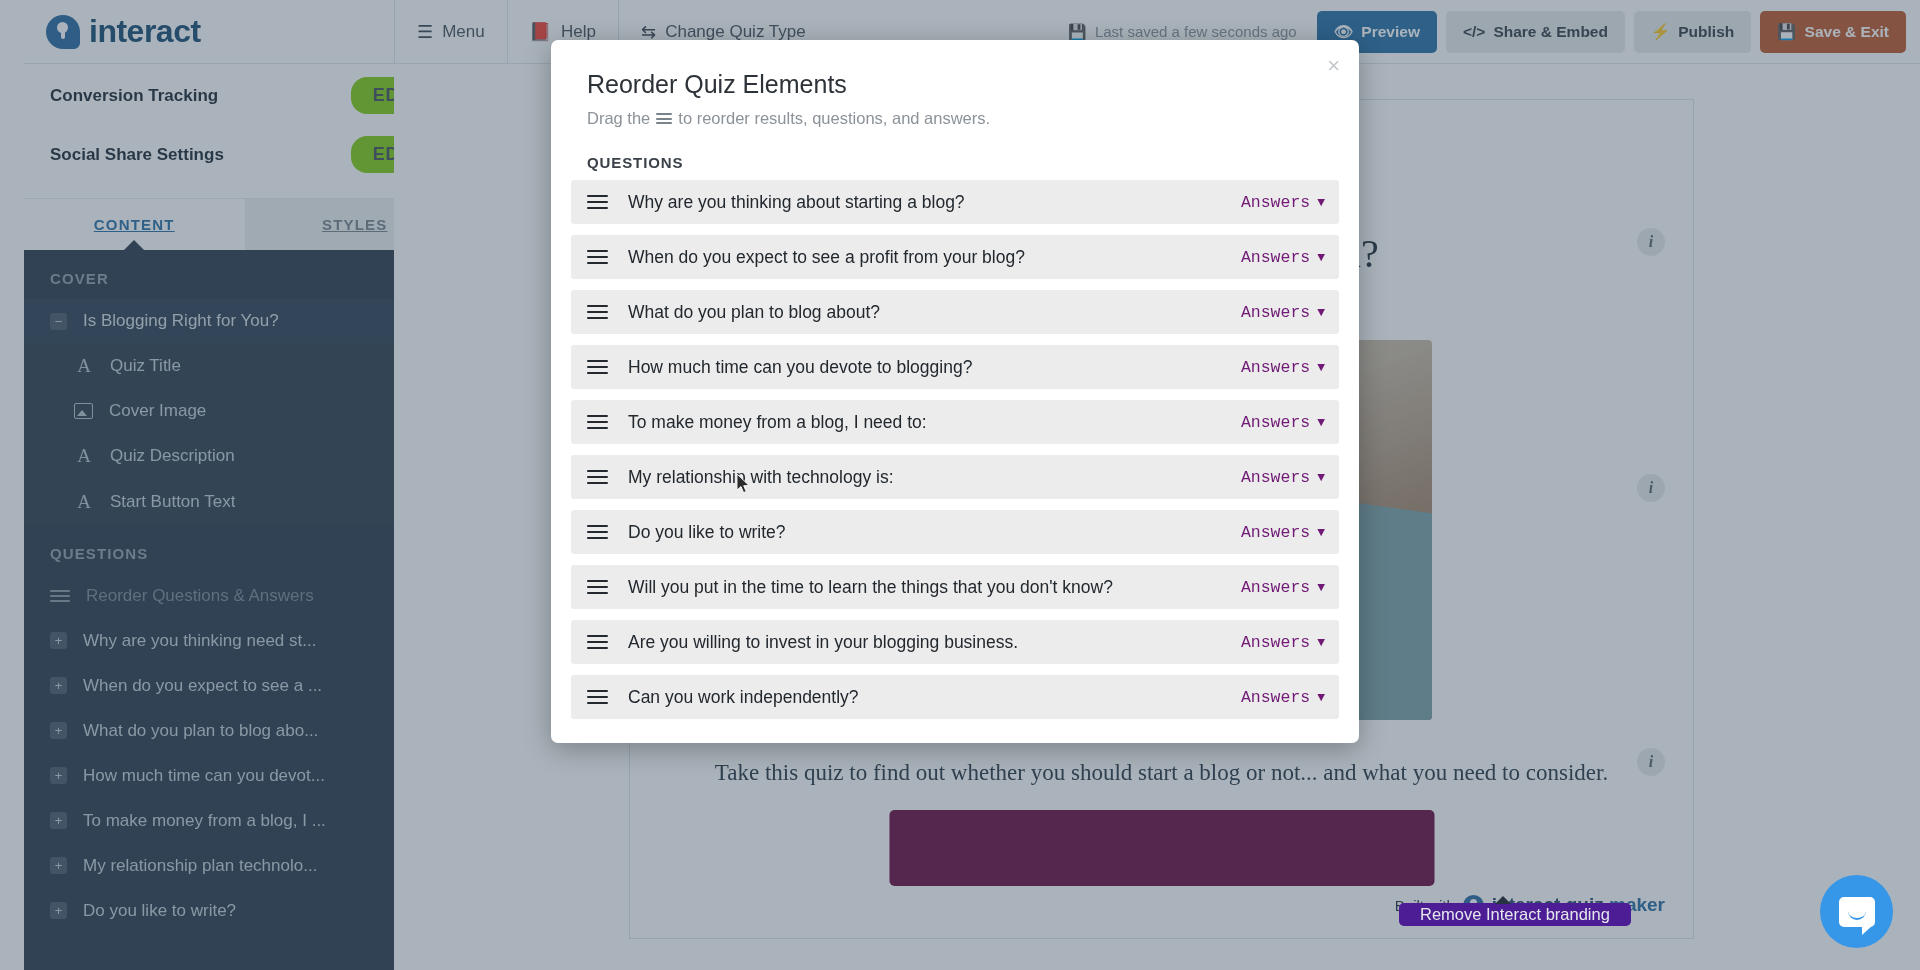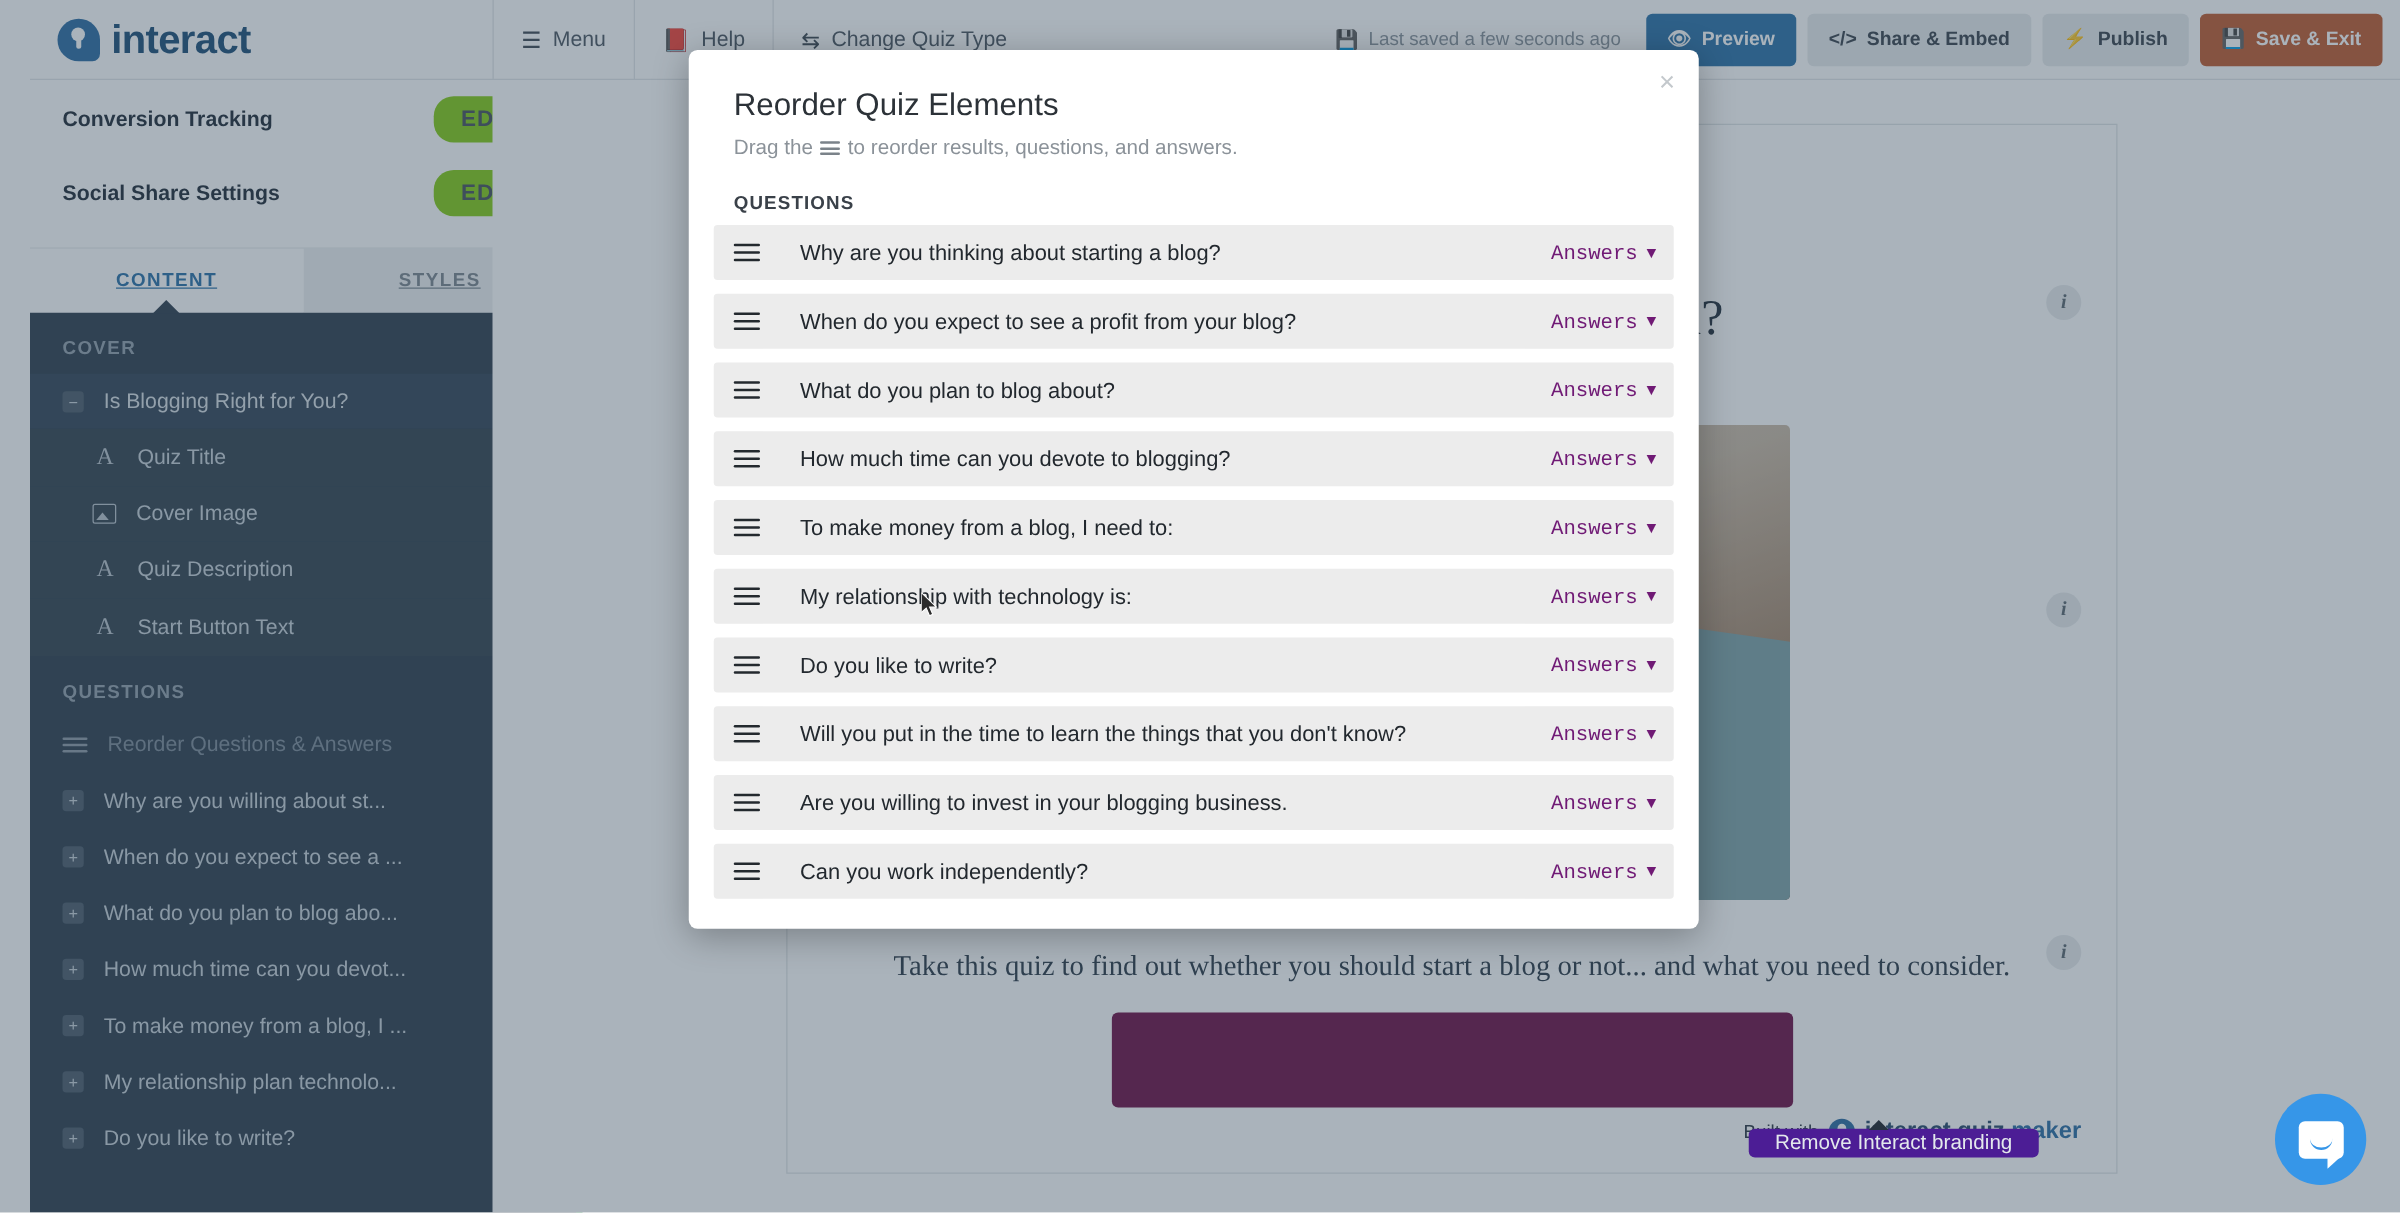--- a/index.html
+++ b/index.html
@@ -54,21 +54,21 @@
   }
   .btn-preview { background: #2a71a8; color: #fff; }
   .btn-share { background: #e7eaec; color: #39434d; }
   .btn-publish { background: #e7eaec; color: #39434d; }
   .btn-save { background: #c05a2e; color: #fff; }
   .btn-row { display: flex; align-items: center; gap: 9px; padding-right: 14px; }
 
   
   .sidebar {
     position: absolute; top: 64px; left: 0; width: 442px; bottom: 0;
-    background: #ffffff; border-right: 5px solid #15803d;
+    background: #ffffff; border-right: 1px solid #15803d;
     display: flex; flex-direction: column;
   }
   .settings-rows { background:#fff; padding: 2px 0 14px 0; }
   .set-row {
     display: flex; align-items: center; justify-content: space-between;
     padding: 11px 26px;
   }
   .set-row .lbl { font-size: 17px; font-weight: bold; color: #1f2a36; }
   .edit-pill {
     background: #84cc16; color: #46515c; font-size: 18px; font-weight: bold;
@@ -193,21 +193,21 @@
     display: flex; align-items: center; gap: 6px;
   }
   .mini-hamb { display:inline-flex; flex-direction:column; gap:2.5px; width:16px; vertical-align: middle;}
   .mini-hamb i { height:2px; background:#7b838a; display:block; border-radius:1px;}
   .modal-sec {
     padding: 26px 36px 9px 36px; font-size: 15px; font-weight: bold;
     letter-spacing: 0.9px; color: #3a4149;
   }
   .rows { padding: 0 20px; }
   .row {
-    display: flex; align-items: center; gap: 16px;
+    display: flex; align-items: center; gap: 4px;
     background: #ececec; border-radius: 3px;
     height: 44px; margin-bottom: 11px; padding: 0 14px 0 16px; cursor: grab;
   }
   .row .drag { display:flex; flex-direction:column; gap:3.5px; width:21px; flex:none; }
   .row .drag i { height: 2.6px; background: #23292e; display:block; border-radius:1px; }
   .row .qtext {
     margin-left: 16px; font-size: 17.5px; color: #22282e; flex: 1;
     overflow: hidden; text-overflow: ellipsis; white-space: nowrap;
   }
   .row .ans {
@@ -346,21 +346,21 @@
           <span class="hamb">
               <i></i>
               <i></i>
               <i></i>
             </span>
           <span class="ell">Reorder Questions &amp; Answers</span>
         </div>
 
         <div class="tree-row">
           <span class="sq">+</span>
-          <span class="ell">Why are you willing about st...</span>
+          <span class="ell">Why are you thinking need st...</span>
           <span class="gear">⚙</span>
         </div>
         <div class="tree-row">
           <span class="sq">+</span>
           <span class="ell">When do you expect to see a ...</span>
           <span class="gear">⚙</span>
         </div>
         <div class="tree-row">
           <span class="sq">+</span>
           <span class="ell">What do you plan to blog abo...</span>

